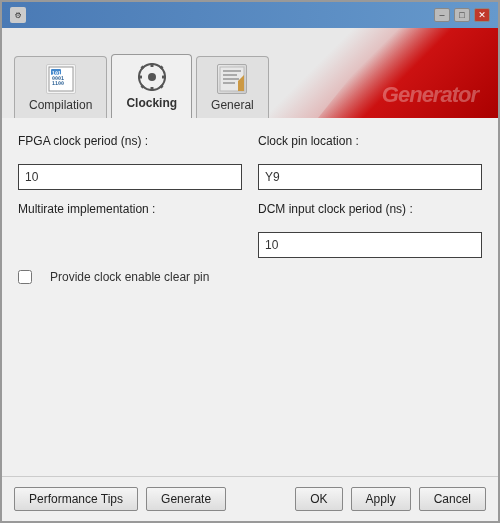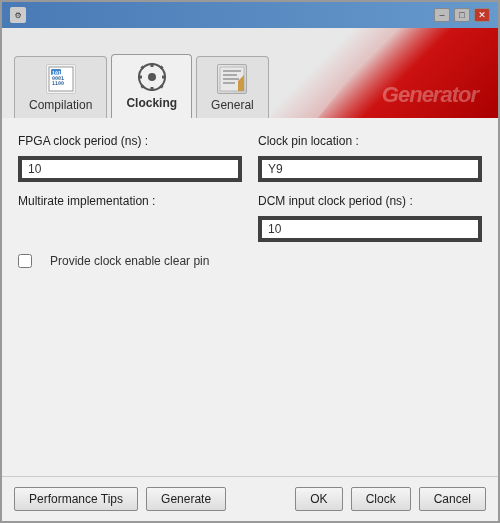--- a/index.html
+++ b/index.html
@@ -192,32 +192,32 @@
     }
 
     .form-row {
       display: flex;
       gap: 16px;
     }
 
     .form-group {
       display: flex;
       flex-direction: column;
-      gap: 8px;
+      gap: 16px;
       flex: 1;
     }
 
     .form-label {
       font-size: 12px;
       color: #222;
       font-weight: normal;
     }
 
     .form-input {
-      border: 4px solid #404040;
+      border: 1px solid #404040;
       background: white;
       padding: 4px 6px;
       font-size: 12px;
       height: 26px;
       color: #333;
     }
 
     .form-select-wrapper {
       position: relative;
       display: flex;
@@ -416,17 +416,17 @@
 
 
       <div class="spacer"></div>
     </div>
 
     <div class="footer">
       <button class="footer-btn">Performance Tips</button>
       <button class="footer-btn">Generate</button>
       <div class="footer-spacer"></div>
       <button class="footer-btn">OK</button>
-      <button class="footer-btn">Clock</button>
+      <button class="footer-btn">Apply</button>
       <button class="footer-btn">Cancel</button>
     </div>
   </div>
 </div>
 
 </body></html>

